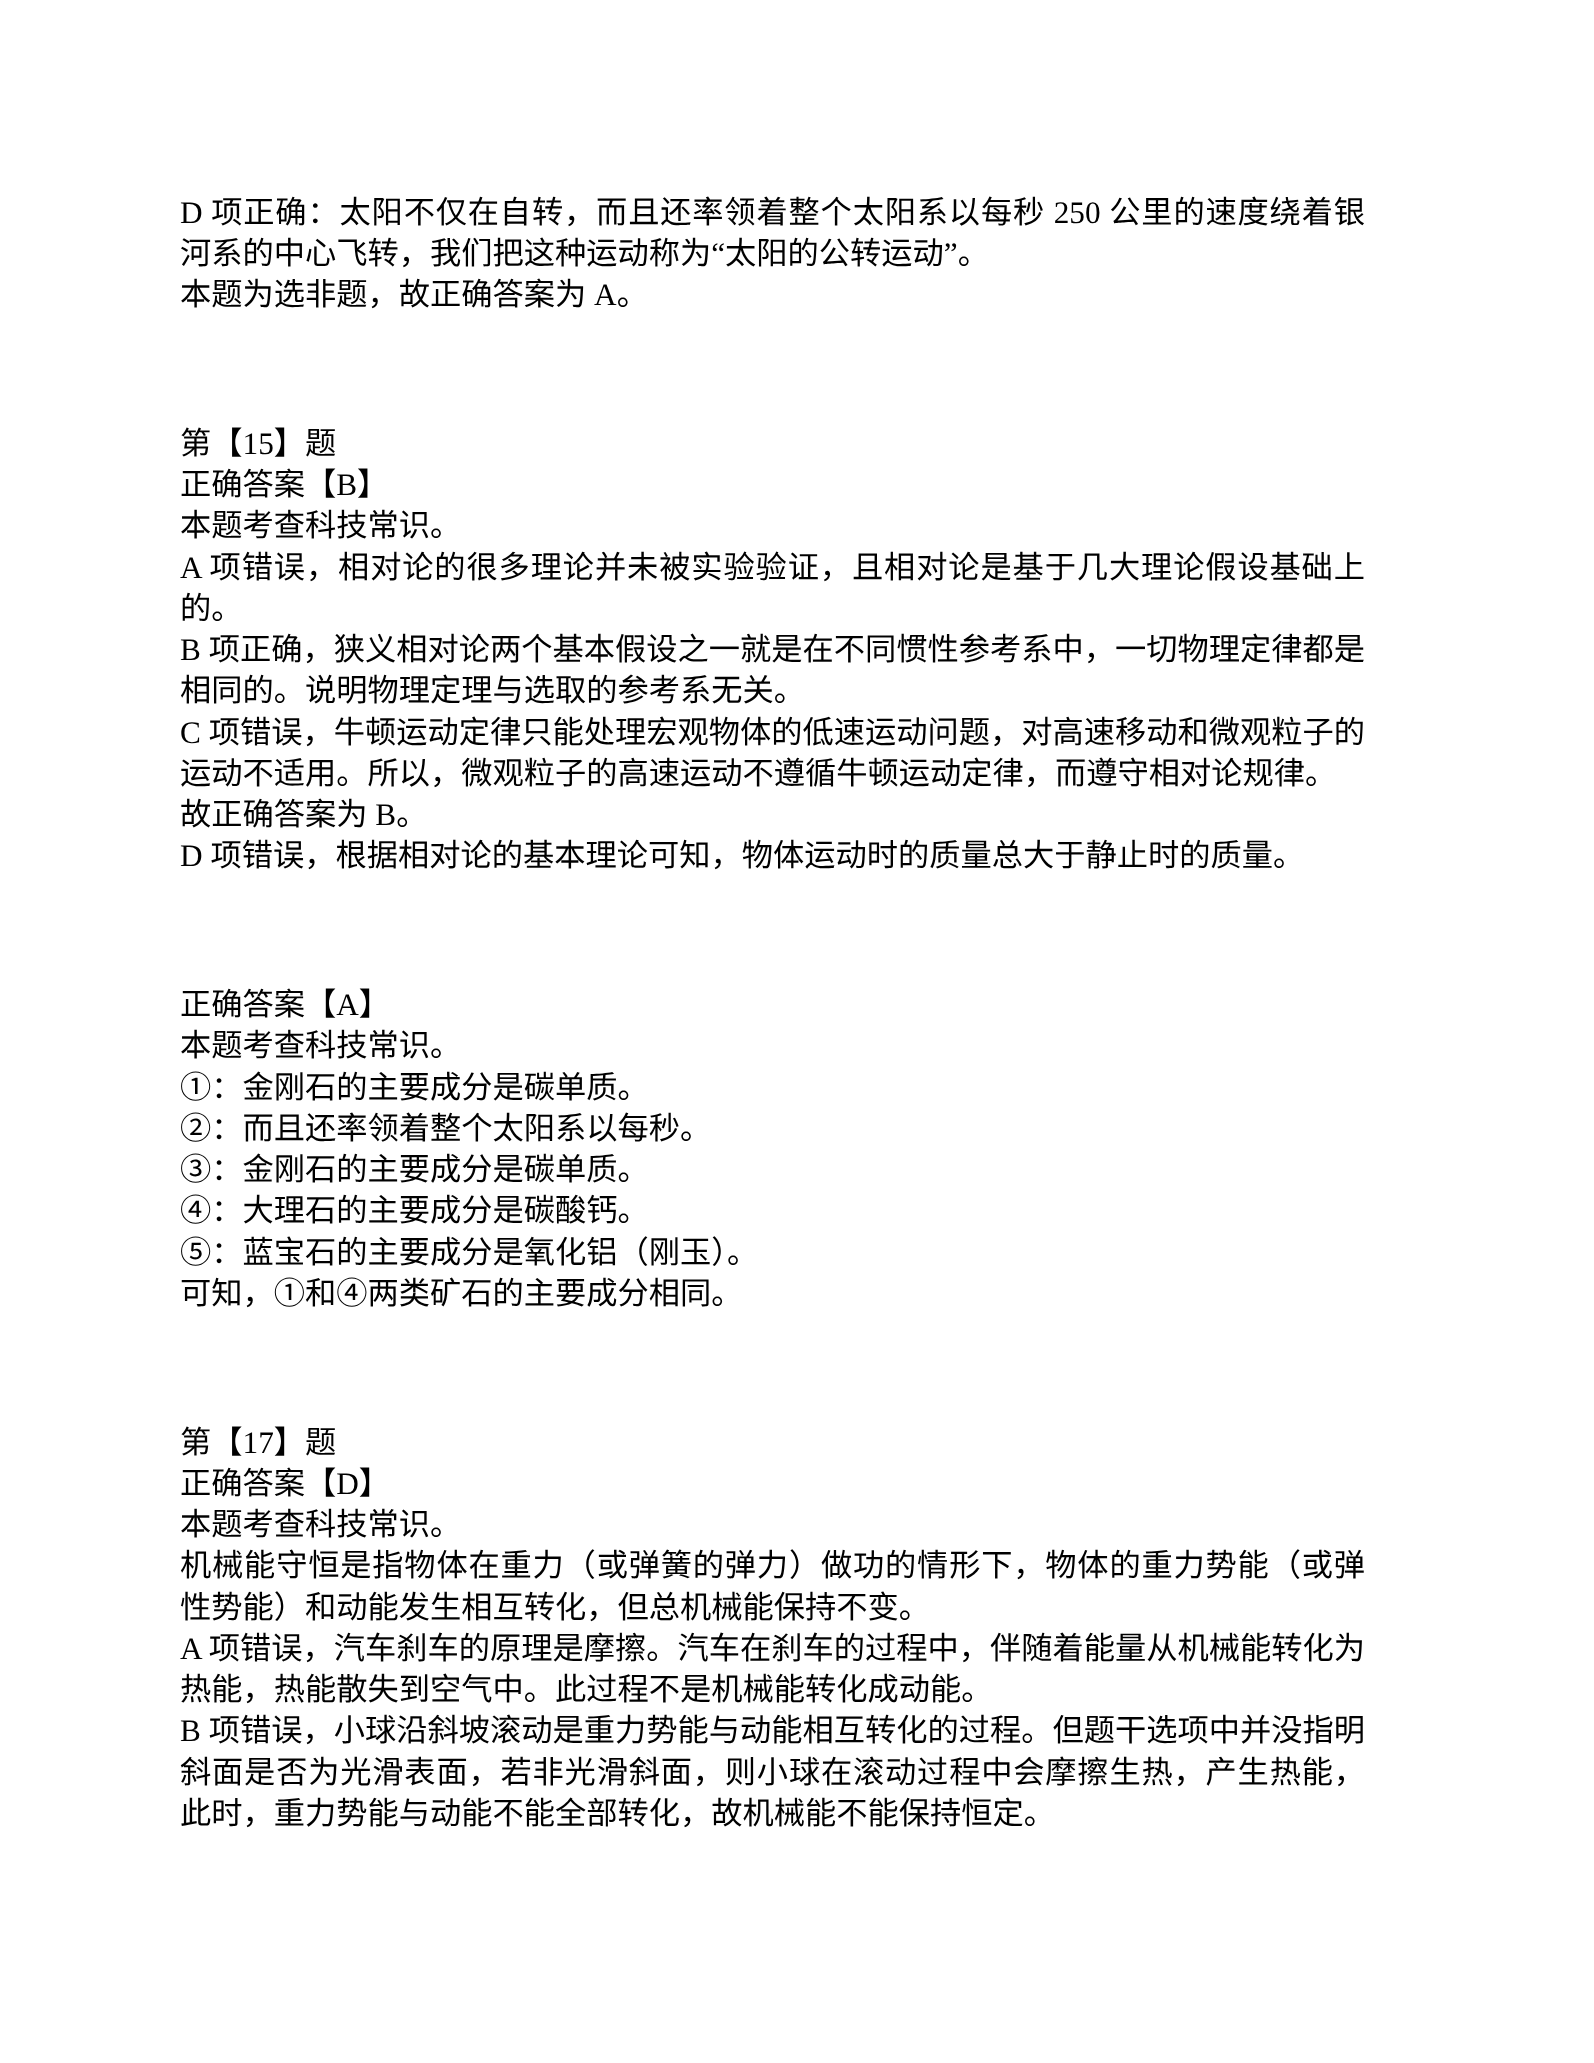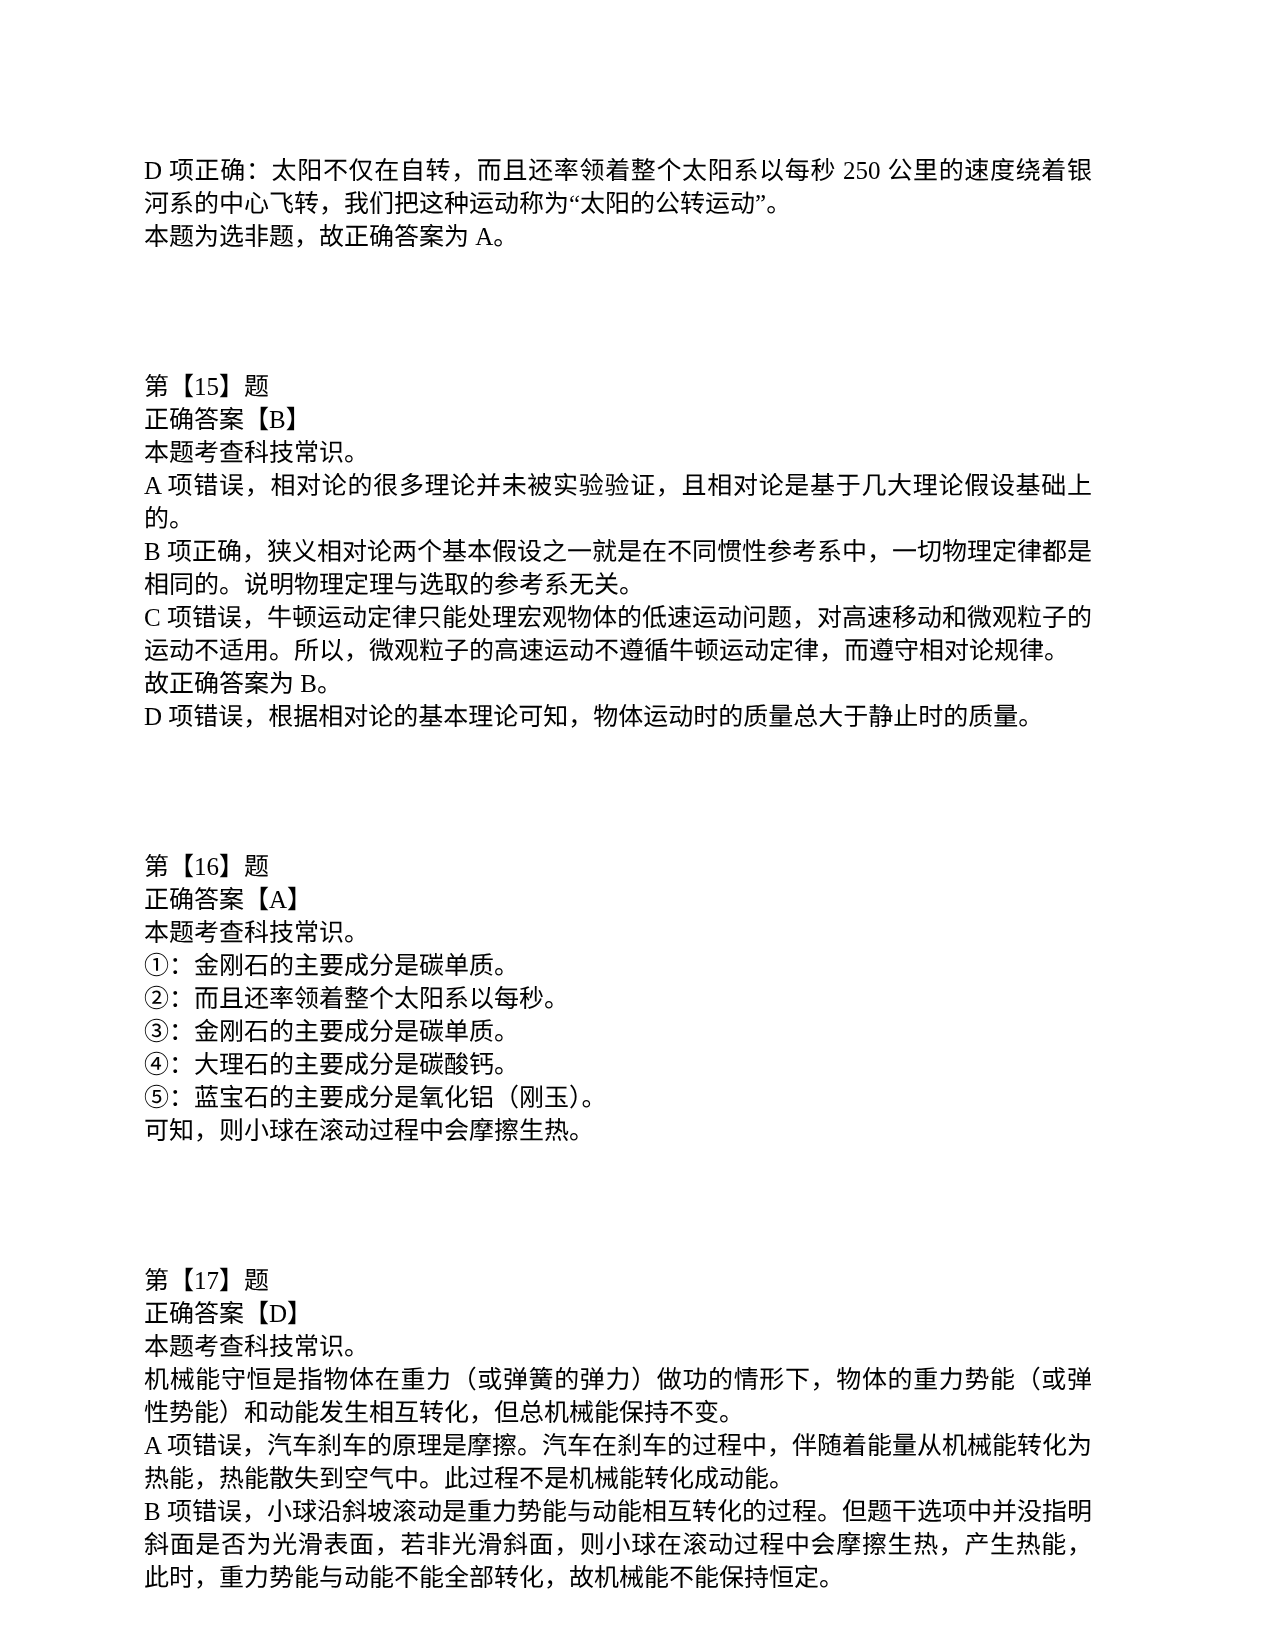--- a/index.html
+++ b/index.html
@@ -14,21 +14,21 @@
     overflow: hidden;
     font-family: "Liberation Serif", "DejaVu Serif", serif;
   }
   .doc {
     position: absolute;
     left: 144px;
     top: 154px;
     width: 948px;
   }
   .sec { margin: 0; }
-  .sec + .sec { margin-top: 117px; }
+  .sec + .sec { margin-top: 86px; }
   .doc p {
     margin: 0;
     padding: 0;
     font-size: 25px;
     line-height: 33px;
     text-align: justify;
     text-justify: inter-ideograph;
     letter-spacing: 0;
     word-break: normal;
   }
@@ -48,29 +48,28 @@
     <p>正确答案【B】</p>
     <p>本题考查科技常识。</p>
     <p>A 项错误，相对论的很多理论并未被实验验证，且相对论是基于几大理论假设基础上的。</p>
     <p>B 项正确，狭义相对论两个基本假设之一就是在不同惯性参考系中，一切物理定律都是相同的。说明物理定理与选取的参考系无关。</p>
     <p>C 项错误，牛顿运动定律只能处理宏观物体的低速运动问题，对高速移动和微观粒子的运动不适用。所以，微观粒子的高速运动不遵循牛顿运动定律，而遵守相对论规律。</p>
     <p>故正确答案为 B。</p>
     <p>D 项错误，根据相对论的基本理论可知，物体运动时的质量总大于静止时的质量。</p>
   </section>
 
   <section class="sec">
-    <p>第【16】题</p>
     <p>正确答案【A】</p>
     <p>本题考查科技常识。</p>
     <p>①：金刚石的主要成分是碳单质。</p>
     <p>②：而且还率领着整个太阳系以每秒。</p>
     <p>③：金刚石的主要成分是碳单质。</p>
     <p>④：大理石的主要成分是碳酸钙。</p>
     <p>⑤：蓝宝石的主要成分是氧化铝（刚玉）。</p>
-    <p>可知，则小球在滚动过程中会摩擦生热。</p>
+    <p>可知，①和④两类矿石的主要成分相同。</p>
   </section>
 
   <section class="sec">
     <p>第【17】题</p>
     <p>正确答案【D】</p>
     <p>本题考查科技常识。</p>
     <p>机械能守恒是指物体在重力（或弹簧的弹力）做功的情形下，物体的重力势能（或弹性势能）和动能发生相互转化，但总机械能保持不变。</p>
     <p>A 项错误，汽车刹车的原理是摩擦。汽车在刹车的过程中，伴随着能量从机械能转化为热能，热能散失到空气中。此过程不是机械能转化成动能。</p>
     <p>B 项错误，小球沿斜坡滚动是重力势能与动能相互转化的过程。但题干选项中并没指明斜面是否为光滑表面，若非光滑斜面，则小球在滚动过程中会摩擦生热，产生热能，此时，重力势能与动能不能全部转化，故机械能不能保持恒定。</p>
   </section>

